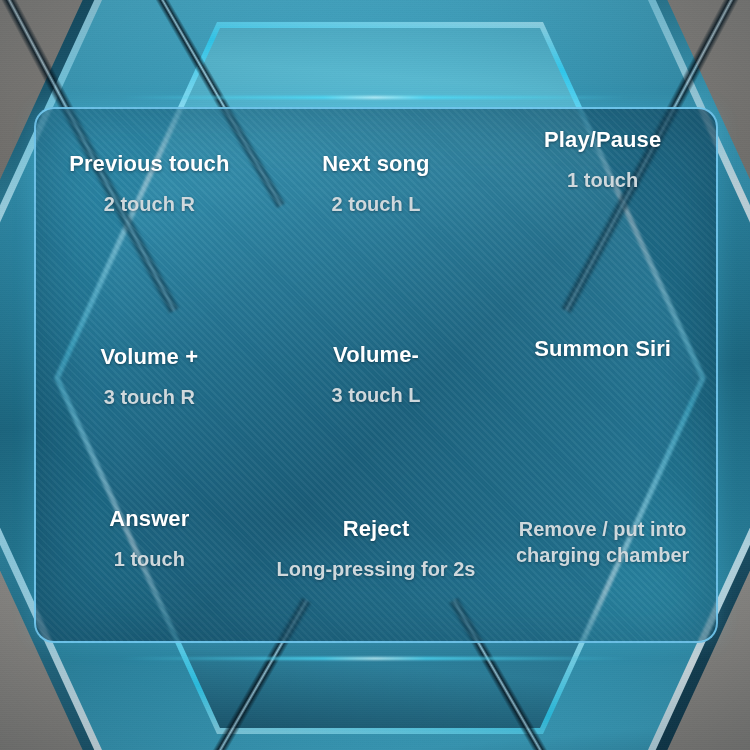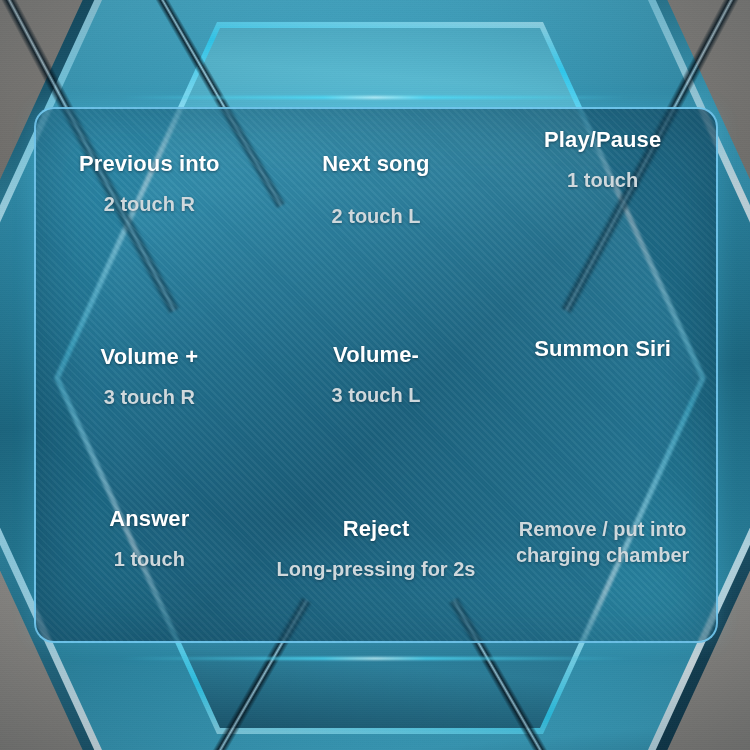--- a/index.html
+++ b/index.html
@@ -148,21 +148,21 @@
     margin-top:14px;
     color:#cfd8dc;
     font-size:20px;
     font-weight:bold;
     line-height:1.32;
     text-shadow:0 1px 3px rgba(0,25,40,.45);
   }
 
   
   .c-prev   { padding-top:42px; }
-  .c-next   { padding-top:42px;gap:12px; }
+  .c-next   { padding-top:42px; }
   .c-play   { }
 
   .c-volup  { padding-top:58px; }
   .c-voldn  { padding-top:56px;text-align:right; }
   .c-siri   { padding-top:50px;text-align:right; }
 
   .c-answer { padding-top:42px; }
   .c-reject { padding-top:52px; }
   .c-switch { padding-top:38px; }
 </style>
@@ -193,21 +193,21 @@
   <div class="glow-line glow-top"></div>
   <div class="glow-line glow-bottom"></div>
 
   <div class="vignette"></div>
   <div class="noise"></div>
 
   <div id="info-panel">
     <div class="panel-grid">
 
       <div class="cell c-prev">
-        <div class="cell-title">Previous into</div>
+        <div class="cell-title">Previous touch</div>
         <div class="cell-sub">2 touch R</div>
       </div>
 
       <div class="cell c-next">
         <div class="cell-title">Next song</div>
         <div class="cell-sub">2 touch L</div>
       </div>
 
       <div class="cell c-play">
         <div class="cell-title">Play/Pause</div>

